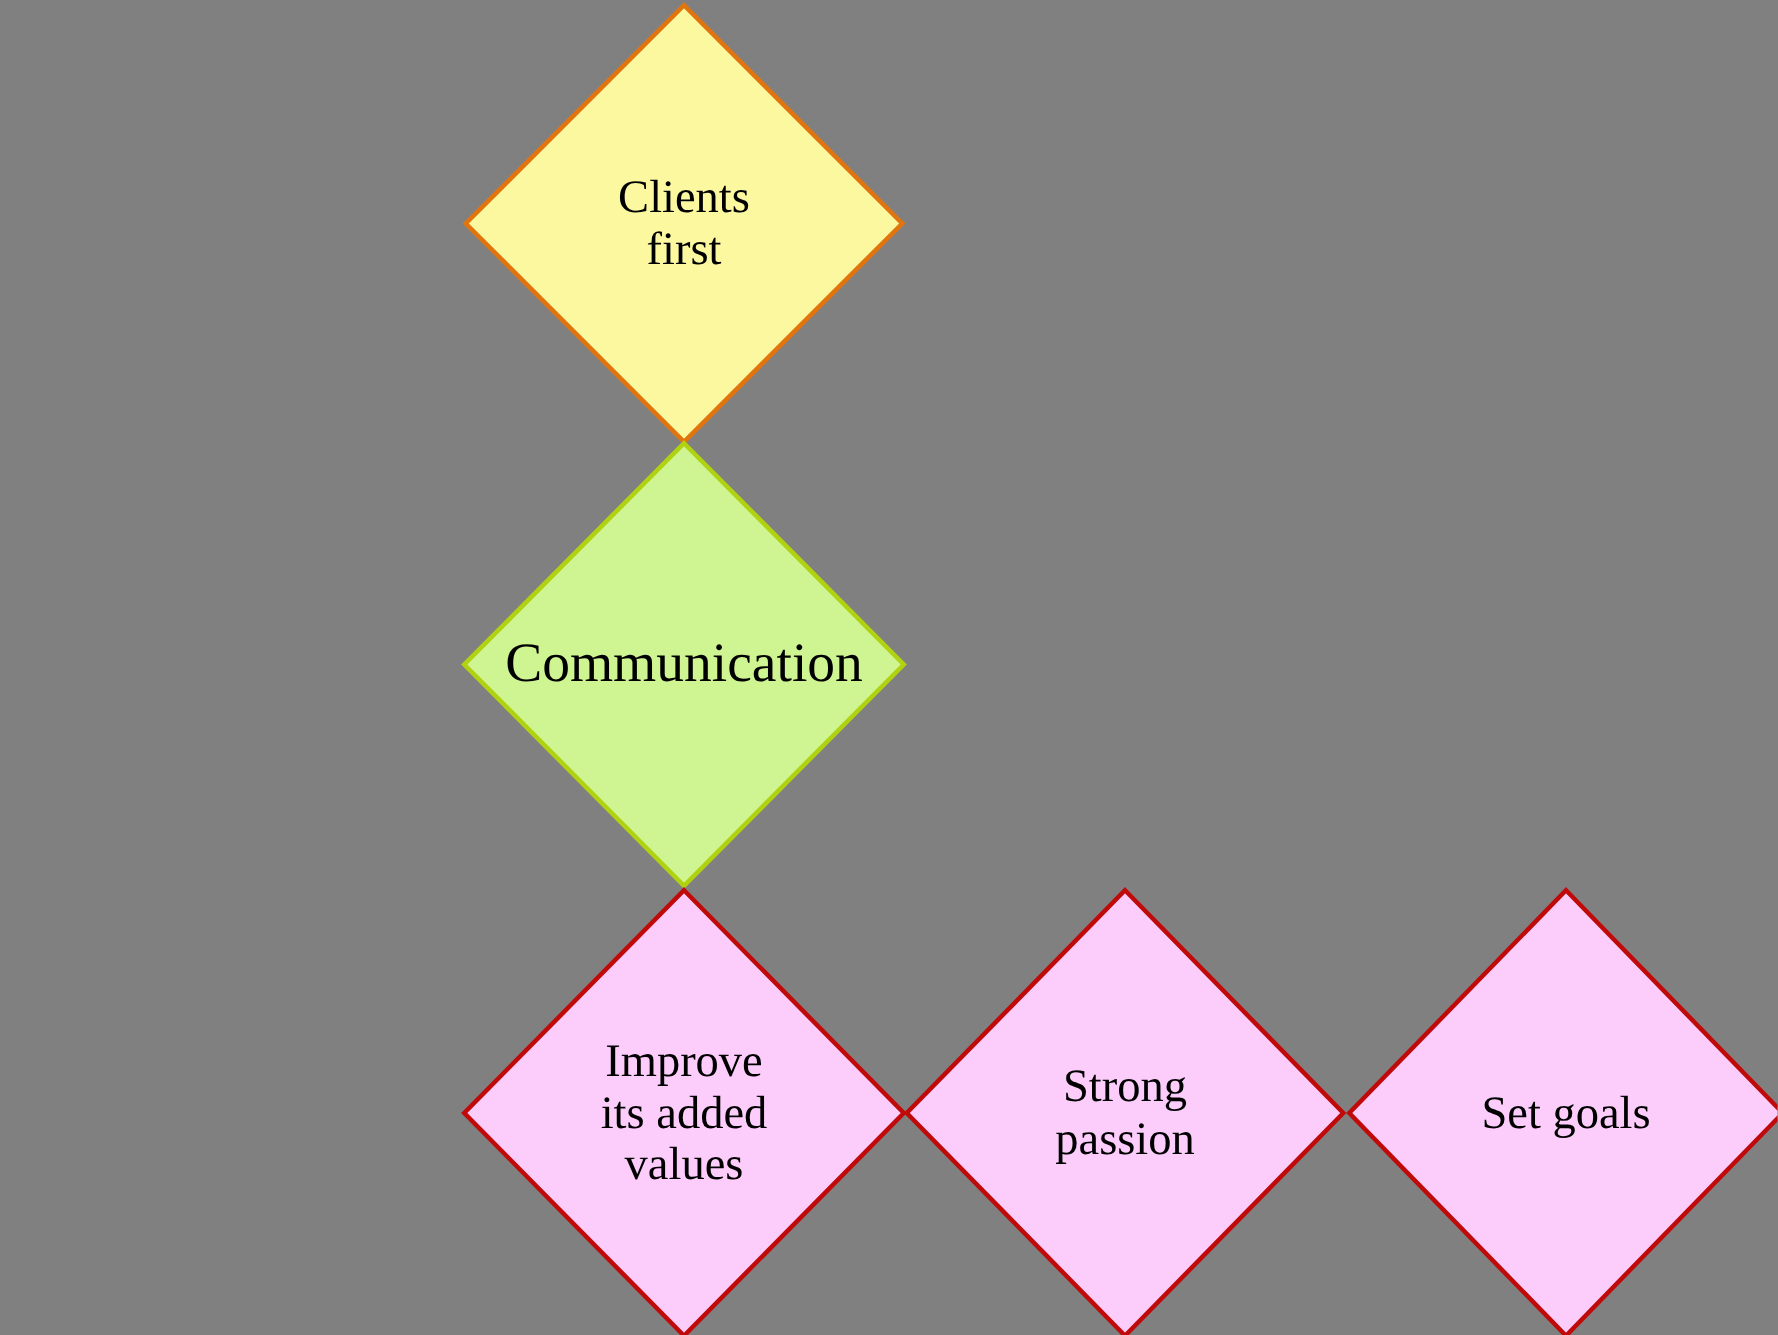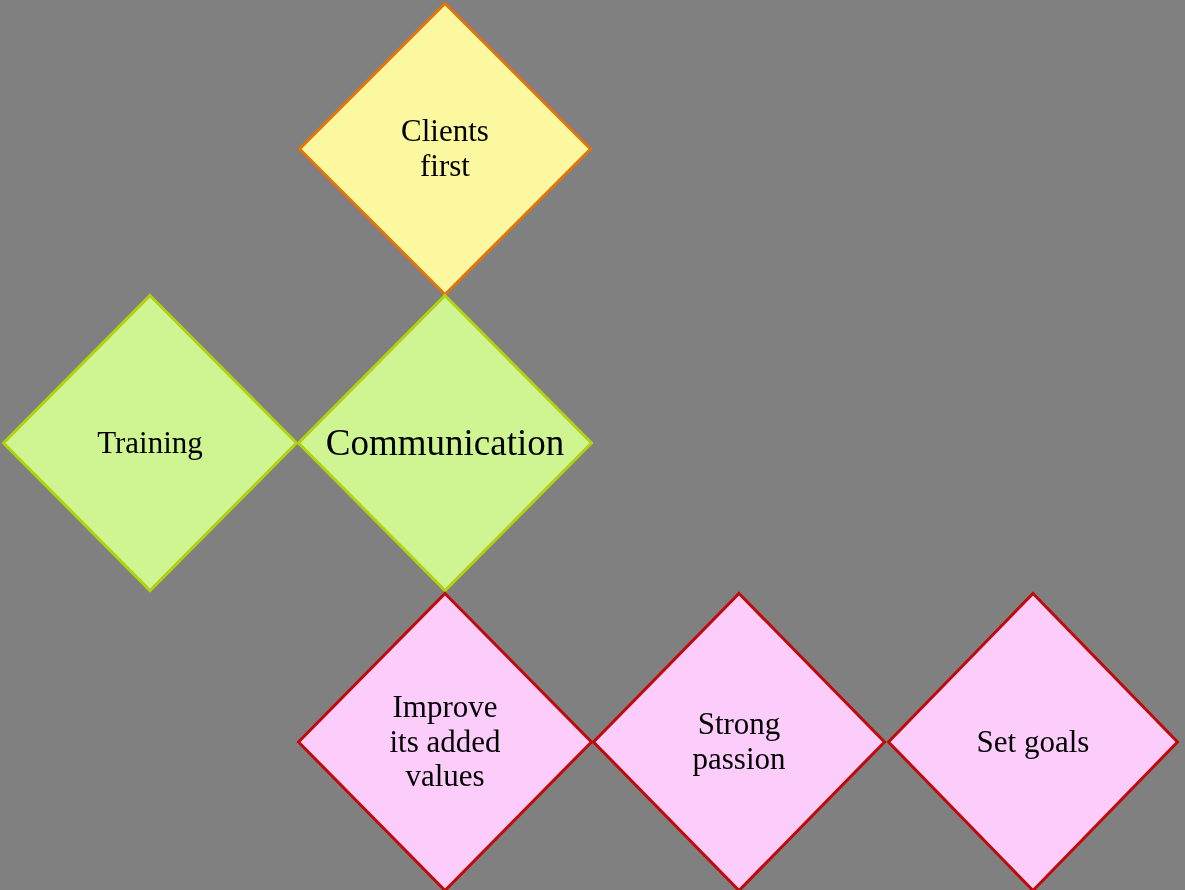--- a/index.html
+++ b/index.html
@@ -10,20 +10,21 @@
     width: 1185px;
     height: 890px;
     background: #808080;
     font-family: "Liberation Serif", serif;
     overflow: hidden;
   }
   #canvas {
     position: relative;
     width: 1061px;
     height: 890px;
+    margin-left: 11px;
   }
   .node {
     position: absolute;
   }
   .node svg {
     position: absolute;
     left: 0;
     top: 0;
     overflow: visible;
   }
@@ -49,26 +50,20 @@
 <body>
 
 <div id="canvas" style="background: rgb(128, 128, 128);">
     <div class="node" style="left: 298px; top: 2px; width: 294px; height: 294px;">
       <svg width="294" height="294" viewBox="0 0 294 294">
         <polygon points="147,1.5 292.5,147 147,292.5 1.5,147" fill="#fbf8a0" stroke="#e2740d" stroke-width="3" stroke-linejoin="miter"></polygon>
       </svg>
       <div class="node-label" style="font-size: 31px; color: rgb(0, 0, 0);">Clients
 first</div>
     </div>
-    <div class="node" style="left: 2px; top: 294px; width: 296px; height: 298px;">
-      <svg width="296" height="298" viewBox="0 0 296 298">
-        <polygon points="148,1.5 294.5,149 148,296.5 1.5,149" fill="#cef591" stroke="#b0d211" stroke-width="3" stroke-linejoin="miter"></polygon>
-      </svg>
-      <div class="node-label" style="font-size: 31px; color: rgb(0, 0, 0);">Training</div>
-    </div>
     <div class="node" style="left: 297px; top: 294px; width: 296px; height: 298px;">
       <svg width="296" height="298" viewBox="0 0 296 298">
         <polygon points="148,1.5 294.5,149 148,296.5 1.5,149" fill="#cef591" stroke="#b0d211" stroke-width="3" stroke-linejoin="miter"></polygon>
       </svg>
       <div class="node-label" style="font-size: 37px; color: rgb(0, 0, 0);">Communication</div>
     </div>
     <div class="node" style="left: 297px; top: 592px; width: 296px; height: 300px;">
       <svg width="296" height="300" viewBox="0 0 296 300">
         <polygon points="148,1.5 294.5,150 148,298.5 1.5,150" fill="#fccdfb" stroke="#c00a0a" stroke-width="3" stroke-linejoin="miter"></polygon>
       </svg>

